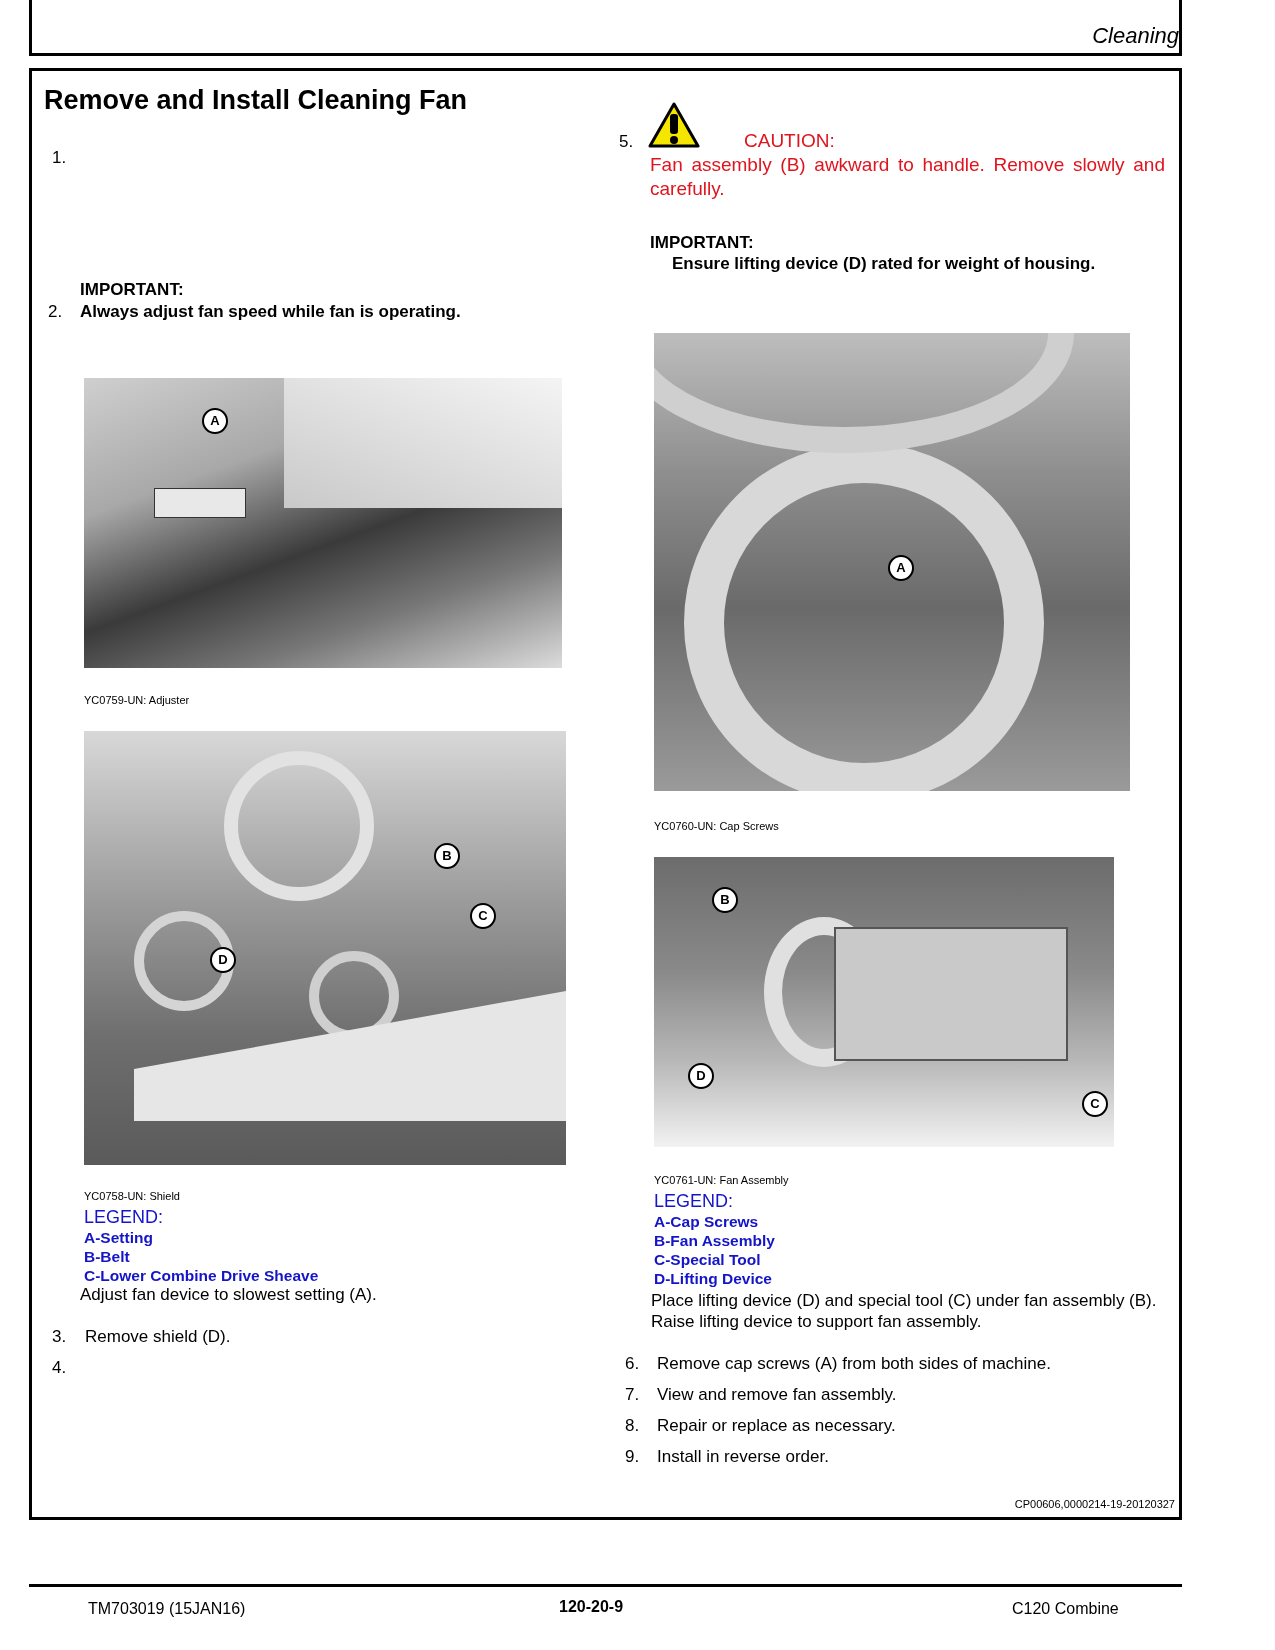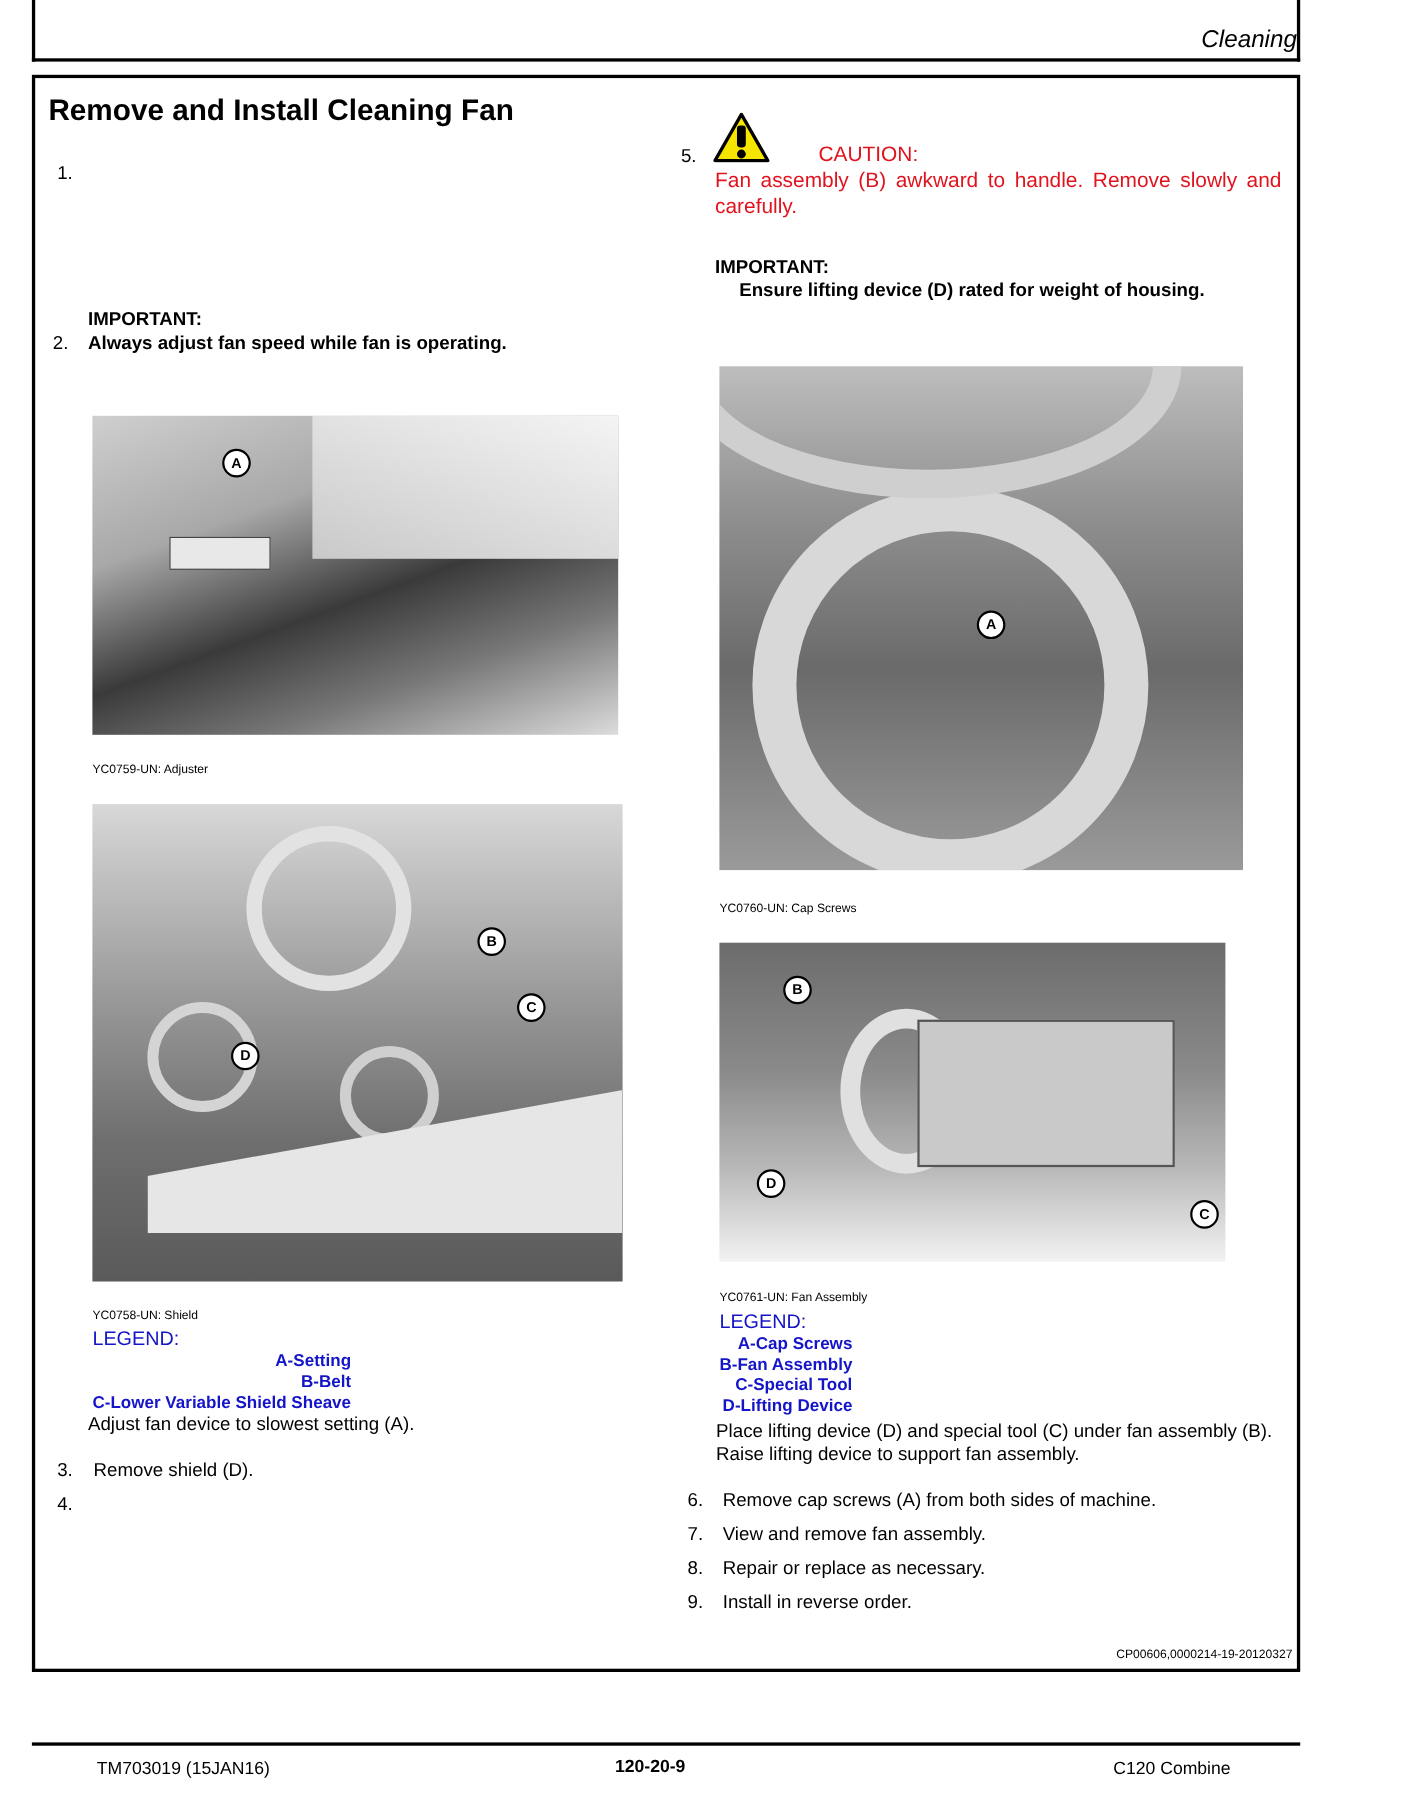--- a/index.html
+++ b/index.html
@@ -8,21 +8,21 @@
   .hdr-title { position:absolute; left:0; right:0; bottom:4px; text-align:right; font-style:italic; font-size:22px;padding-left:20px; }
   .main-box { position:absolute; left:29px; top:68px; width:1153px; height:1452px; border:3px solid #000; box-sizing:border-box; }
   .title { position:absolute; left:44px; top:85px; font-size:27px; font-weight:bold; }
   .step { position:absolute; font-size:17px; line-height:21px; }
   .step .num { position:absolute; left:0; top:0; }
   .step .txt { position:absolute; left:33px; top:0; text-align:justify; }
   .imp { font-weight:bold; font-size:17px; }
   .red { color:#e0141e; }
   .blue { color:#1414c8; }
   .legend-h { font-size:18px; }
-  .legend-i { font-weight:bold; font-size:15.5px; line-height:19px;text-align:right; }
+  .legend-i { font-weight:bold; font-size:15.5px; line-height:19px; }
   .caption { position:absolute; font-size:11px; }
   .photo { position:absolute; overflow:hidden; }
   .callout { position:absolute; width:22px; height:22px; border:2px solid #000; border-radius:50%; background:#fff; font-size:13px; font-weight:bold; text-align:center; line-height:22px; }
   .footer-rule { position:absolute; left:29px; top:1584px; width:1153px; height:3px; background:#000; }
   .ftr { position:absolute; top:1600px; font-size:16px; }
   .docid { position:absolute; right:100px; top:1498px; font-size:11px; }
 </style>
 </head>
 <body>
 
@@ -58,21 +58,21 @@
   <div style="position:absolute; left:50px; top:260px; width:432px; height:130px; background:#e6e6e6; clip-path:polygon(0 60%,100% 0,100% 100%,0 100%);"></div>
   <div class="callout" style="left:350px; top:112px;">B</div>
   <div class="callout" style="left:386px; top:172px;">C</div>
   <div class="callout" style="left:126px; top:216px;">D</div>
 </div>
 <div class="caption" style="left:84px; top:1190px;">YC0758-UN: Shield</div>
 <div class="blue legend-h" style="position:absolute; left:84px; top:1207px;">LEGEND:</div>
 <div class="blue legend-i" style="position:absolute; left:84px; top:1228px;">
   <div>A-Setting</div>
   <div>B-Belt</div>
-  <div>C-Lower Variable Shield Sheave</div>
+  <div>C-Lower Combine Drive Sheave</div>
 </div>
 <div style="position:absolute; left:80px; top:1285px; font-size:17px;">Adjust fan device to slowest setting (A).</div>
 
 <div class="step" style="left:52px; top:1326px; width:545px; height:22px;">
   <span class="num">3.</span>
   <span class="txt">Remove shield (D).</span>
 </div>
 <div class="step" style="left:52px; top:1357px; width:545px; height:70px;">
   <span class="num">4.</span>
 </div>

